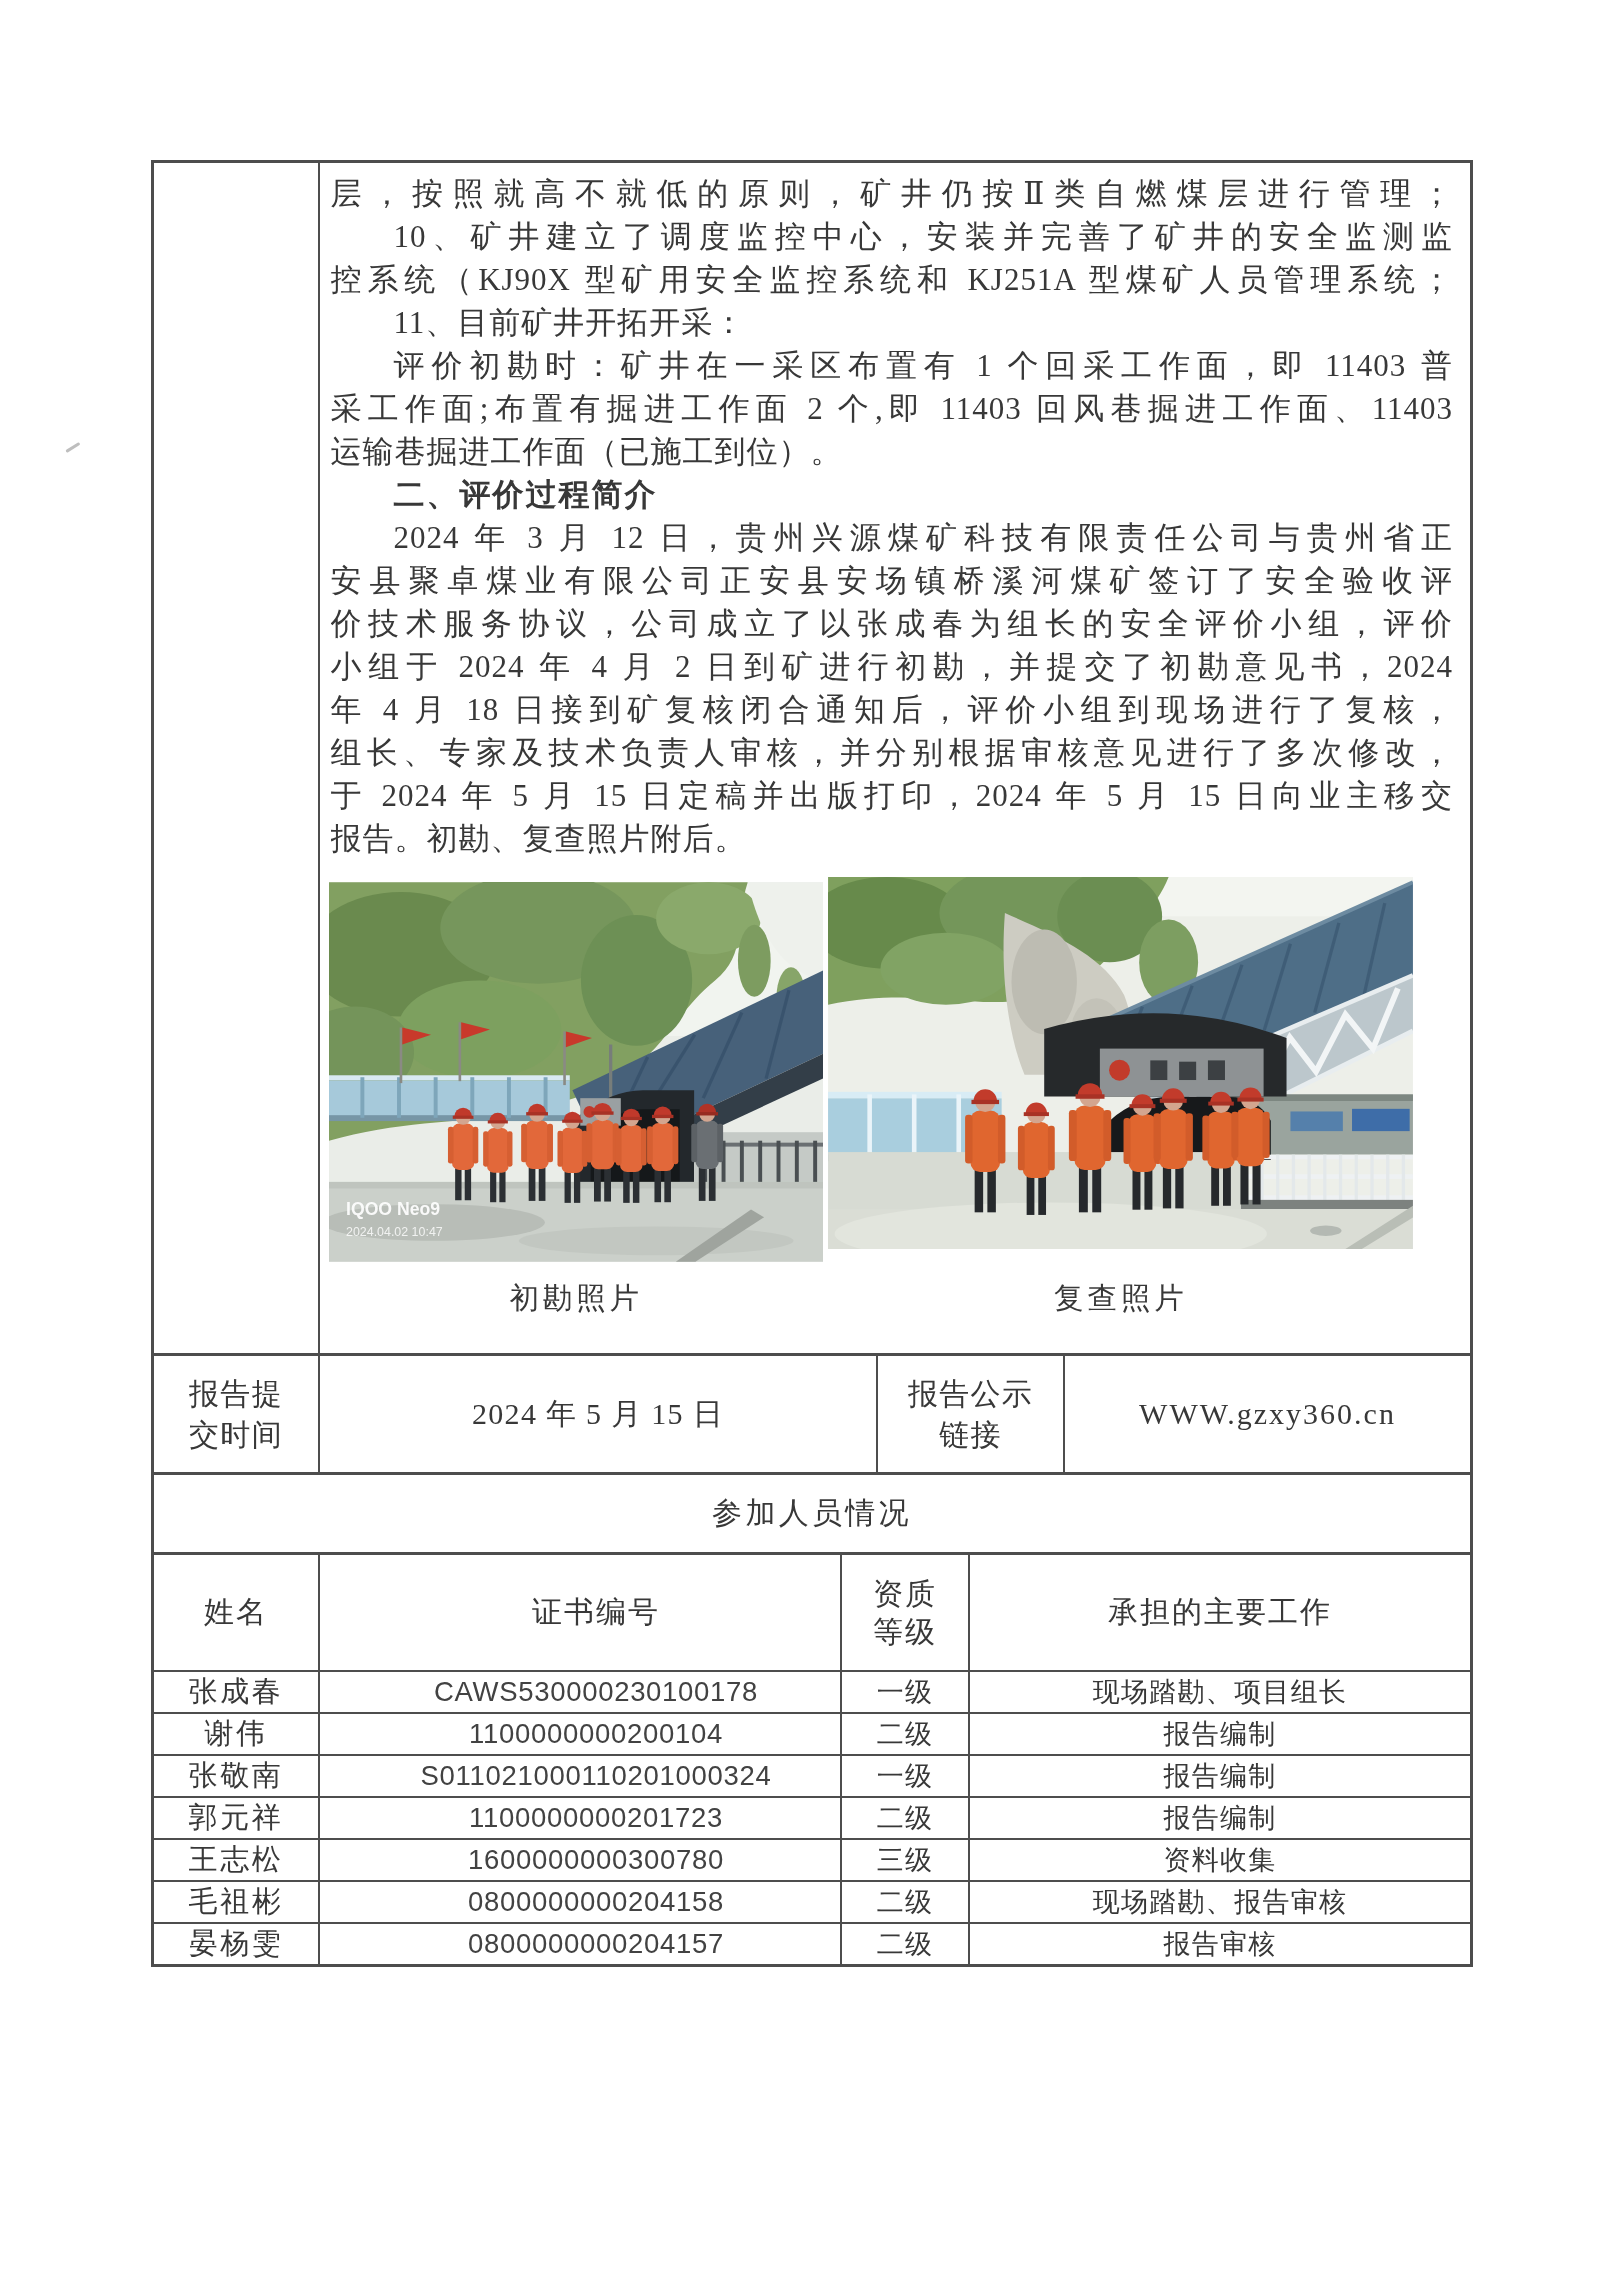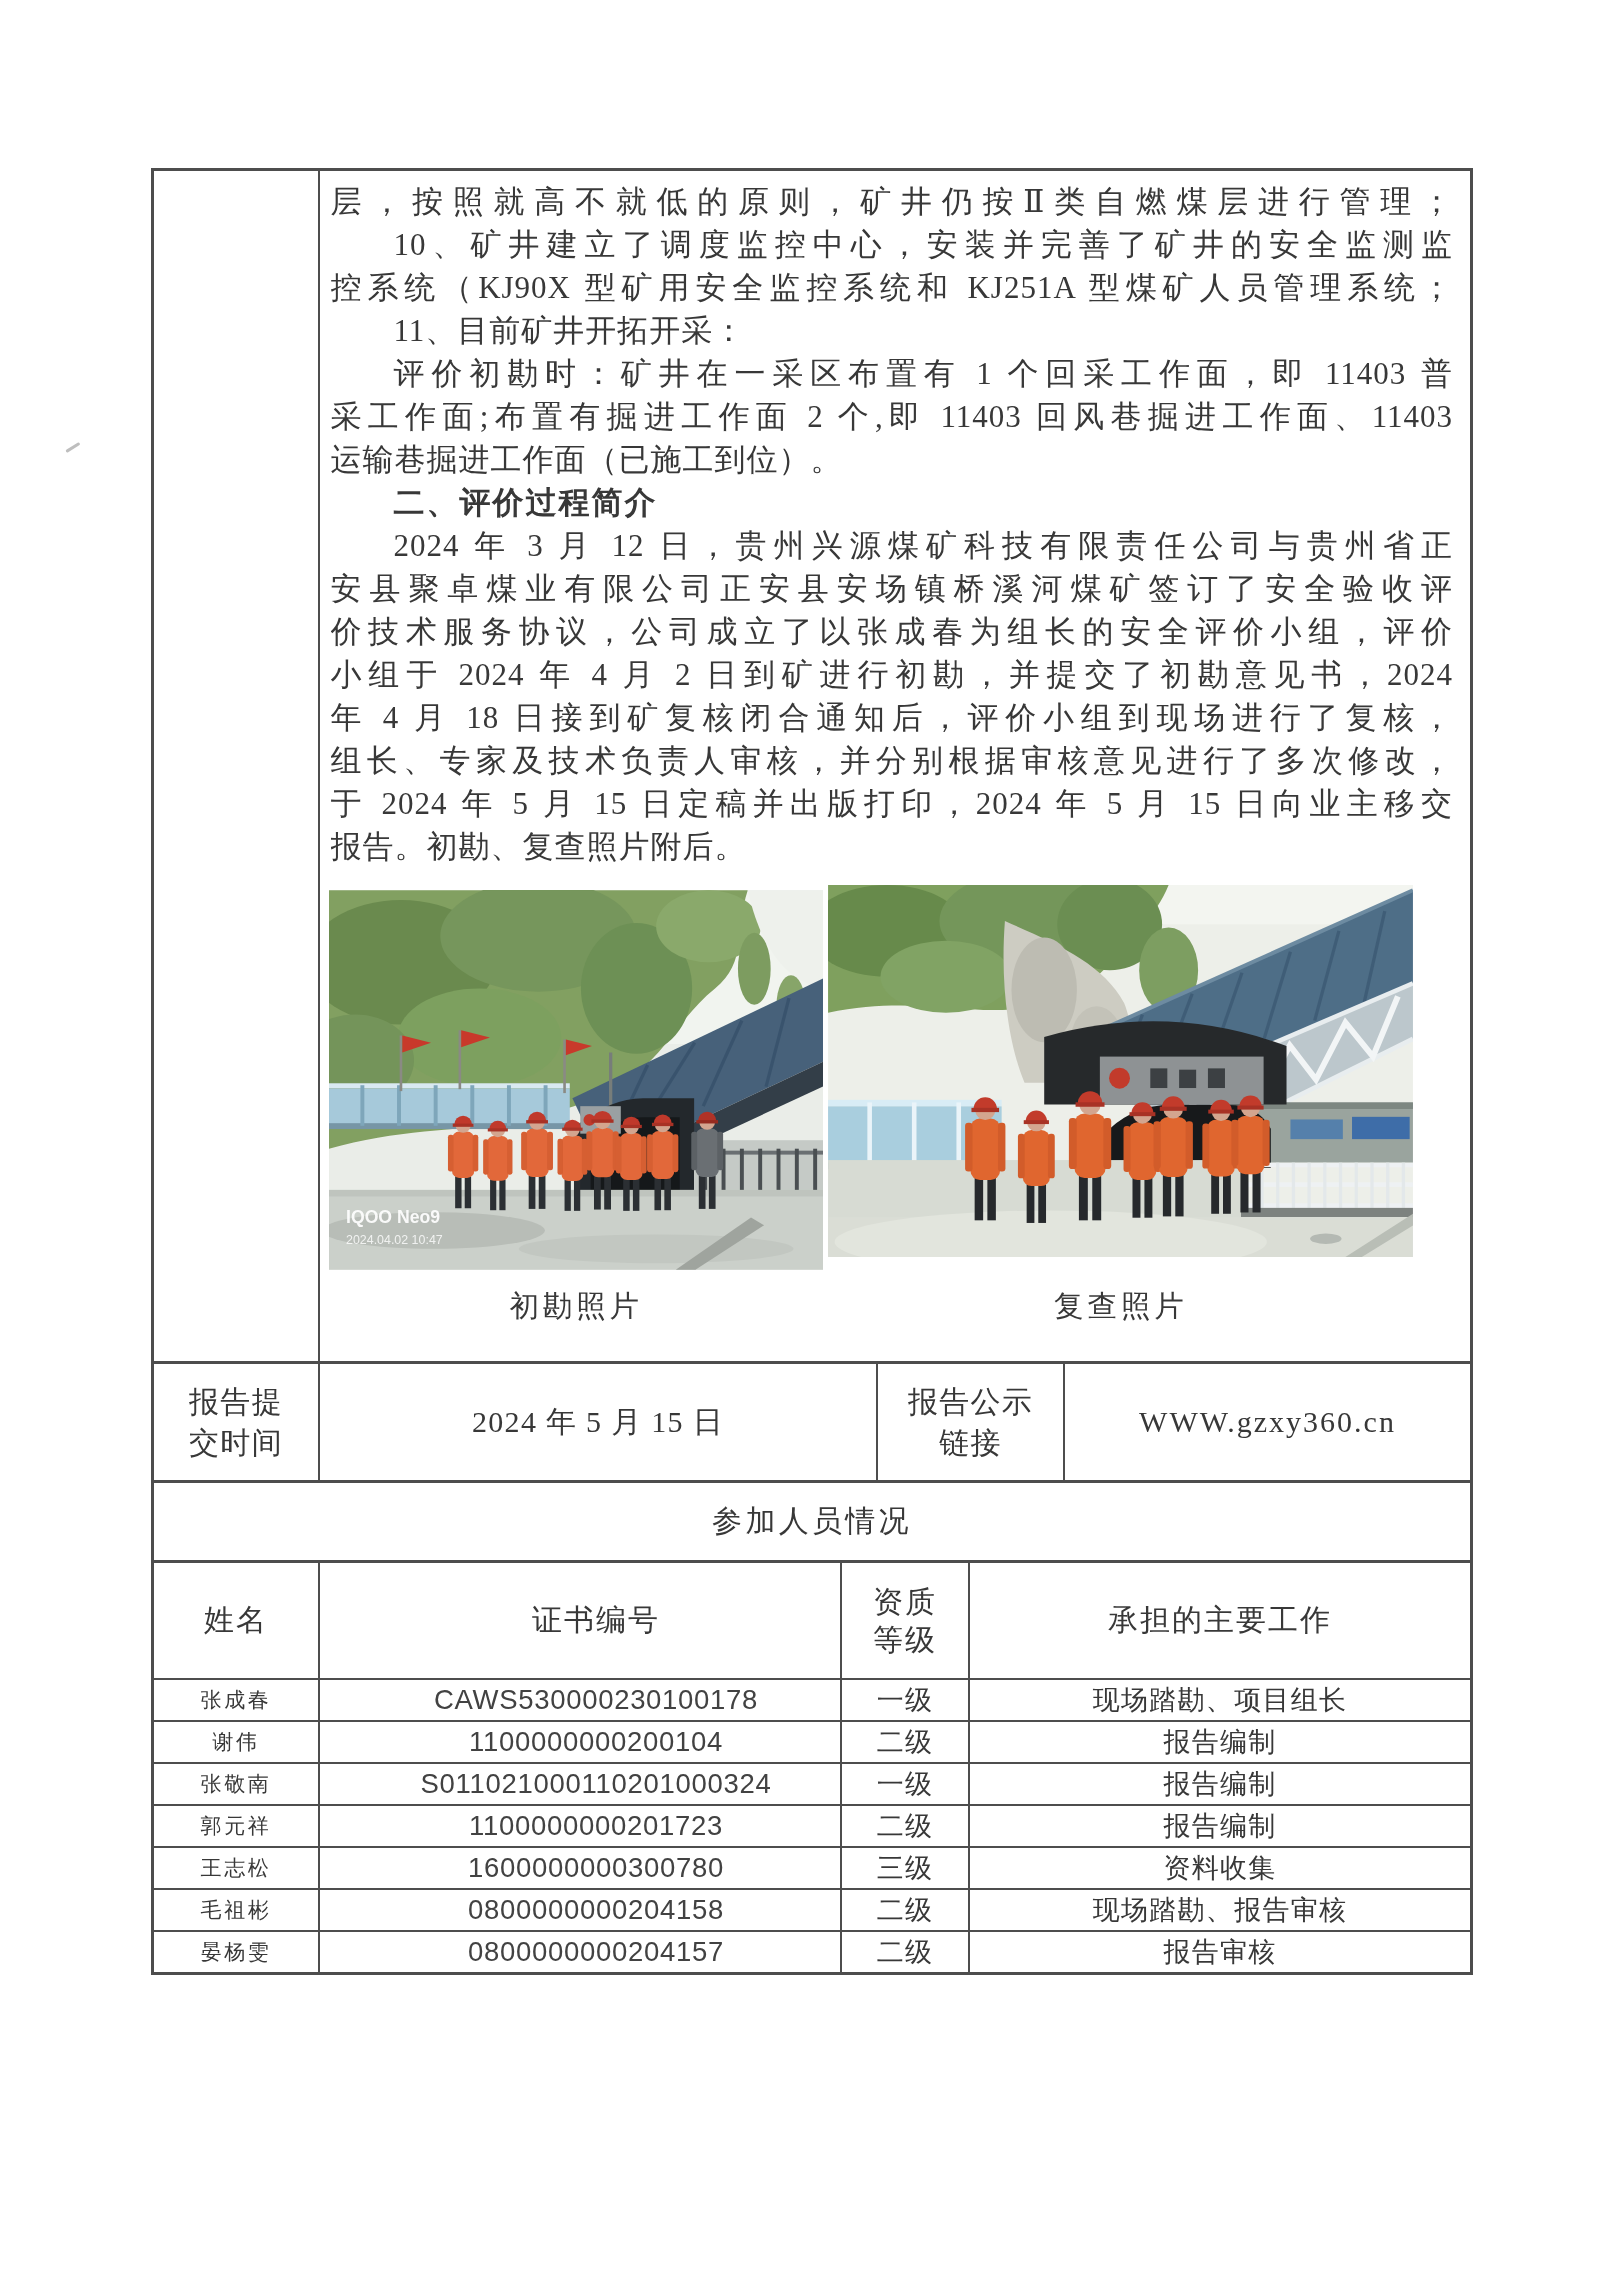--- a/index.html
+++ b/index.html
@@ -10,21 +10,21 @@
     color:#383838;
     position:relative;
     overflow:hidden;
   }
   .artifact {
     position:absolute; left:65px; top:446px;
     width:15.7px; height:3.3px; background:#9b9b9b;
     transform:rotate(-32deg); opacity:.65; border-radius:2px;
   }
   .doc-table {
-    position:absolute; left:151px; top:168px;
+    position:absolute; left:151px; top:160px;
     width:1322px;
     border:3.3px solid #4d4d4d;
     box-sizing:border-box;
     background:#fff;
   }
   .row { display:flex; box-sizing:border-box; }
   .cell { box-sizing:border-box; }
 
   
   .row-main { height:1190px; }
@@ -80,21 +80,21 @@
     text-align:center;
   }
   .row-headers .cell { font-size:30px; letter-spacing:2px; }
   .col-name { width:164px; }
   .col-cert { width:522px; border-left:2px solid #4d4d4d;padding-left:32px; }
   .col-grade { width:128px; border-left:2px solid #4d4d4d; }
   .col-work { flex:1; border-left:2px solid #4d4d4d; }
   .grade-wrap { display:block; width:72px; line-height:38px; }
 
   .row-data { height:42px; border-top:2.6px solid #4d4d4d; }
-  .row-data .col-name { font-size:21px; letter-spacing:2.6px; }
+  .row-data .col-name { font-size:29px; letter-spacing:2.6px; }
   .row-data .col-cert {
     font-family:"Liberation Sans","DejaVu Sans",sans-serif;
     font-size:27.5px; letter-spacing:0.7px; color:#424242;
   }
   .row-data .col-grade { font-size:27px; letter-spacing:1.3px; }
   .row-data .col-work { font-size:27px; letter-spacing:1.3px; }
 
   .wm1 { font-family:"Liberation Sans","DejaVu Sans",sans-serif; font-weight:bold; }
   .wm2 { font-family:"Liberation Sans","DejaVu Sans",sans-serif; }
 </style>

